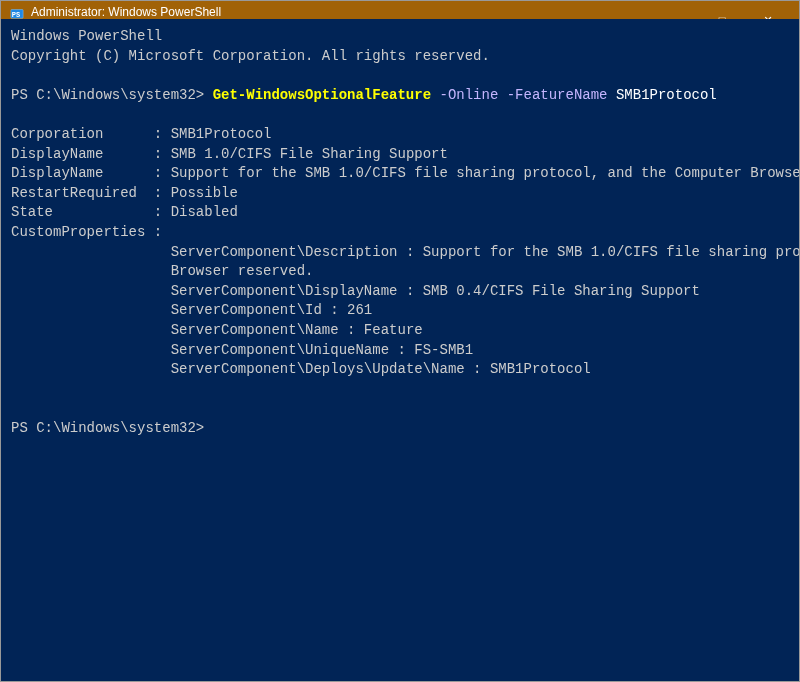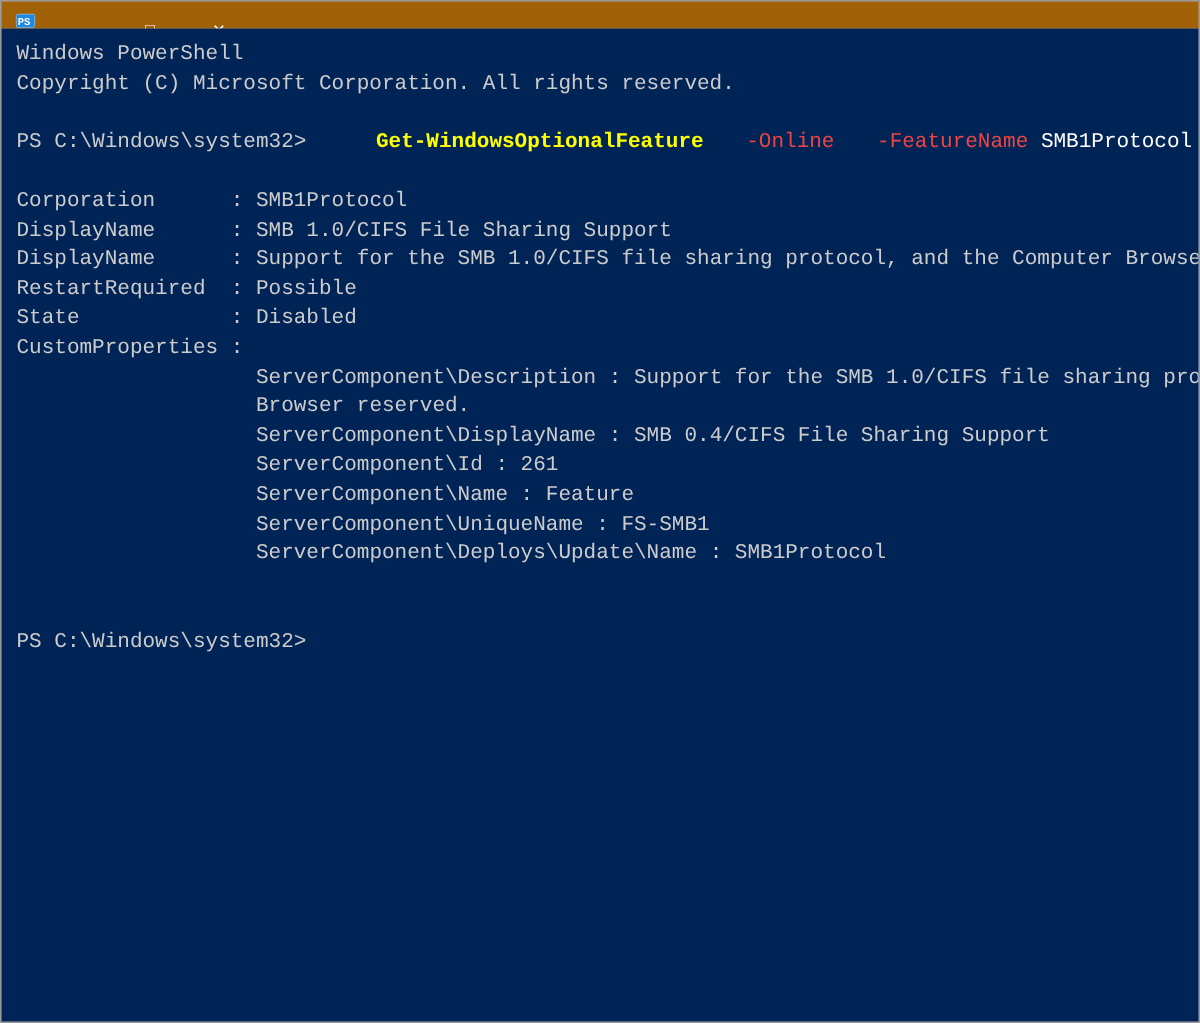--- a/index.html
+++ b/index.html
@@ -86,43 +86,42 @@
       font-family: 'Courier New', Courier, monospace;
       font-size: 14px;
       line-height: 1.4;
       overflow: hidden;
       white-space: pre;
     }
 
     .cmd-highlight {
       color: #ffff00;
       font-weight: bold;
-      margin-left: 38px;
     }
 
     .param-highlight {
-      color: #ef4444;
-      margin-left: 20px;
+      color: #c4b5fd;
     }
 
     .value-highlight {
       color: #ffffff;
     }
   </style>
 </head>
 <body>
 
 <div class="window">
   <div class="title-bar">
     <div class="title-bar-icon">
       <svg viewBox="0 0 16 16" fill="none">
         <rect x="1" y="4" width="14" height="10" rx="1" fill="#1e88e5" stroke="#90caf9" stroke-width="0.5"></rect>
         <text x="2" y="12" font-size="8" fill="white" font-family="Courier New" font-weight="bold">PS</text>
       </svg>
     </div>
+    <span class="title-bar-text">Administrator: Windows PowerShell</span>
     <div class="title-bar-controls">
       <button class="title-bar-btn minimize">—</button>
       <button class="title-bar-btn maximize">□</button>
       <button class="title-bar-btn close">✕</button>
     </div>
   </div>
 
   <div class="terminal"><span>Windows PowerShell</span>
 <span>Copyright (C) Microsoft Corporation. All rights reserved.</span>
 

